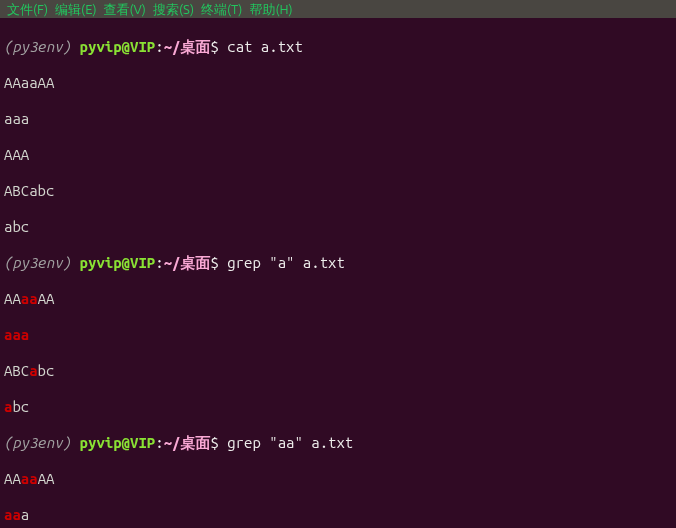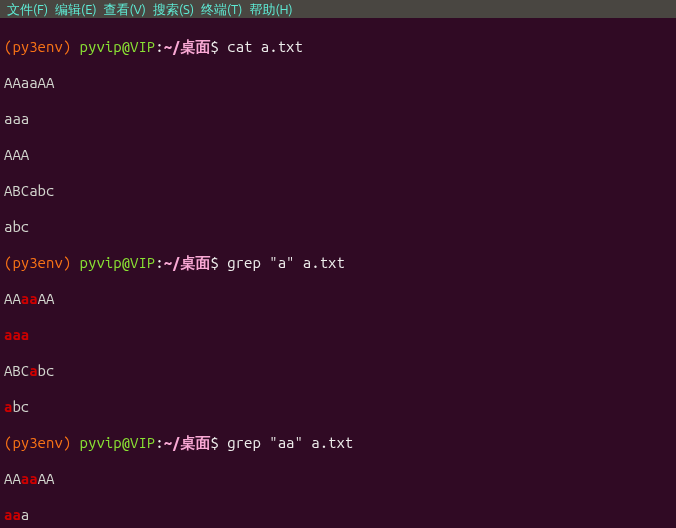--- a/index.html
+++ b/index.html
@@ -7,37 +7,37 @@
     background: #300a24;
     font-family: "Ubuntu Mono", "DejaVu Sans Mono", Consolas, monospace;
     font-size: 15px;
     line-height: 18px;
     width: 676px;
     height: 528px;
     overflow: hidden;
   }
   .menubar {
     background: #494641;
-    color: #5eead4;
+    color: #22c55e;
     height: 18px;
     padding: 0 4px;
     font-family: "Ubuntu", sans-serif;
     font-size: 13px;
     display: flex;
     align-items: flex-end;
     gap: 1px;
   }
   .menubar span { padding: 0 3px; cursor: default; }
   .term {
     padding: 2px 4px 0 4px;
     color: #d3d7cf;
     white-space: pre;
   }
-  .env { color: #f97316; }
-  .user { color: #8ae234; font-weight: normal; }
+  .env { color: #a3a3a3; font-style: italic; }
+  .user { color: #8ae234; font-weight: bold; }
   .path { color: #f9a8d4; font-weight: bold; }
   .white { color: #eeeeec; }
   .hl { color: #cc0000; font-weight: bold; }
 </style>
 </head>
 <body>
 
 <div class="menubar">
   <span>文件(F)</span>
   <span>编辑(E)</span>

